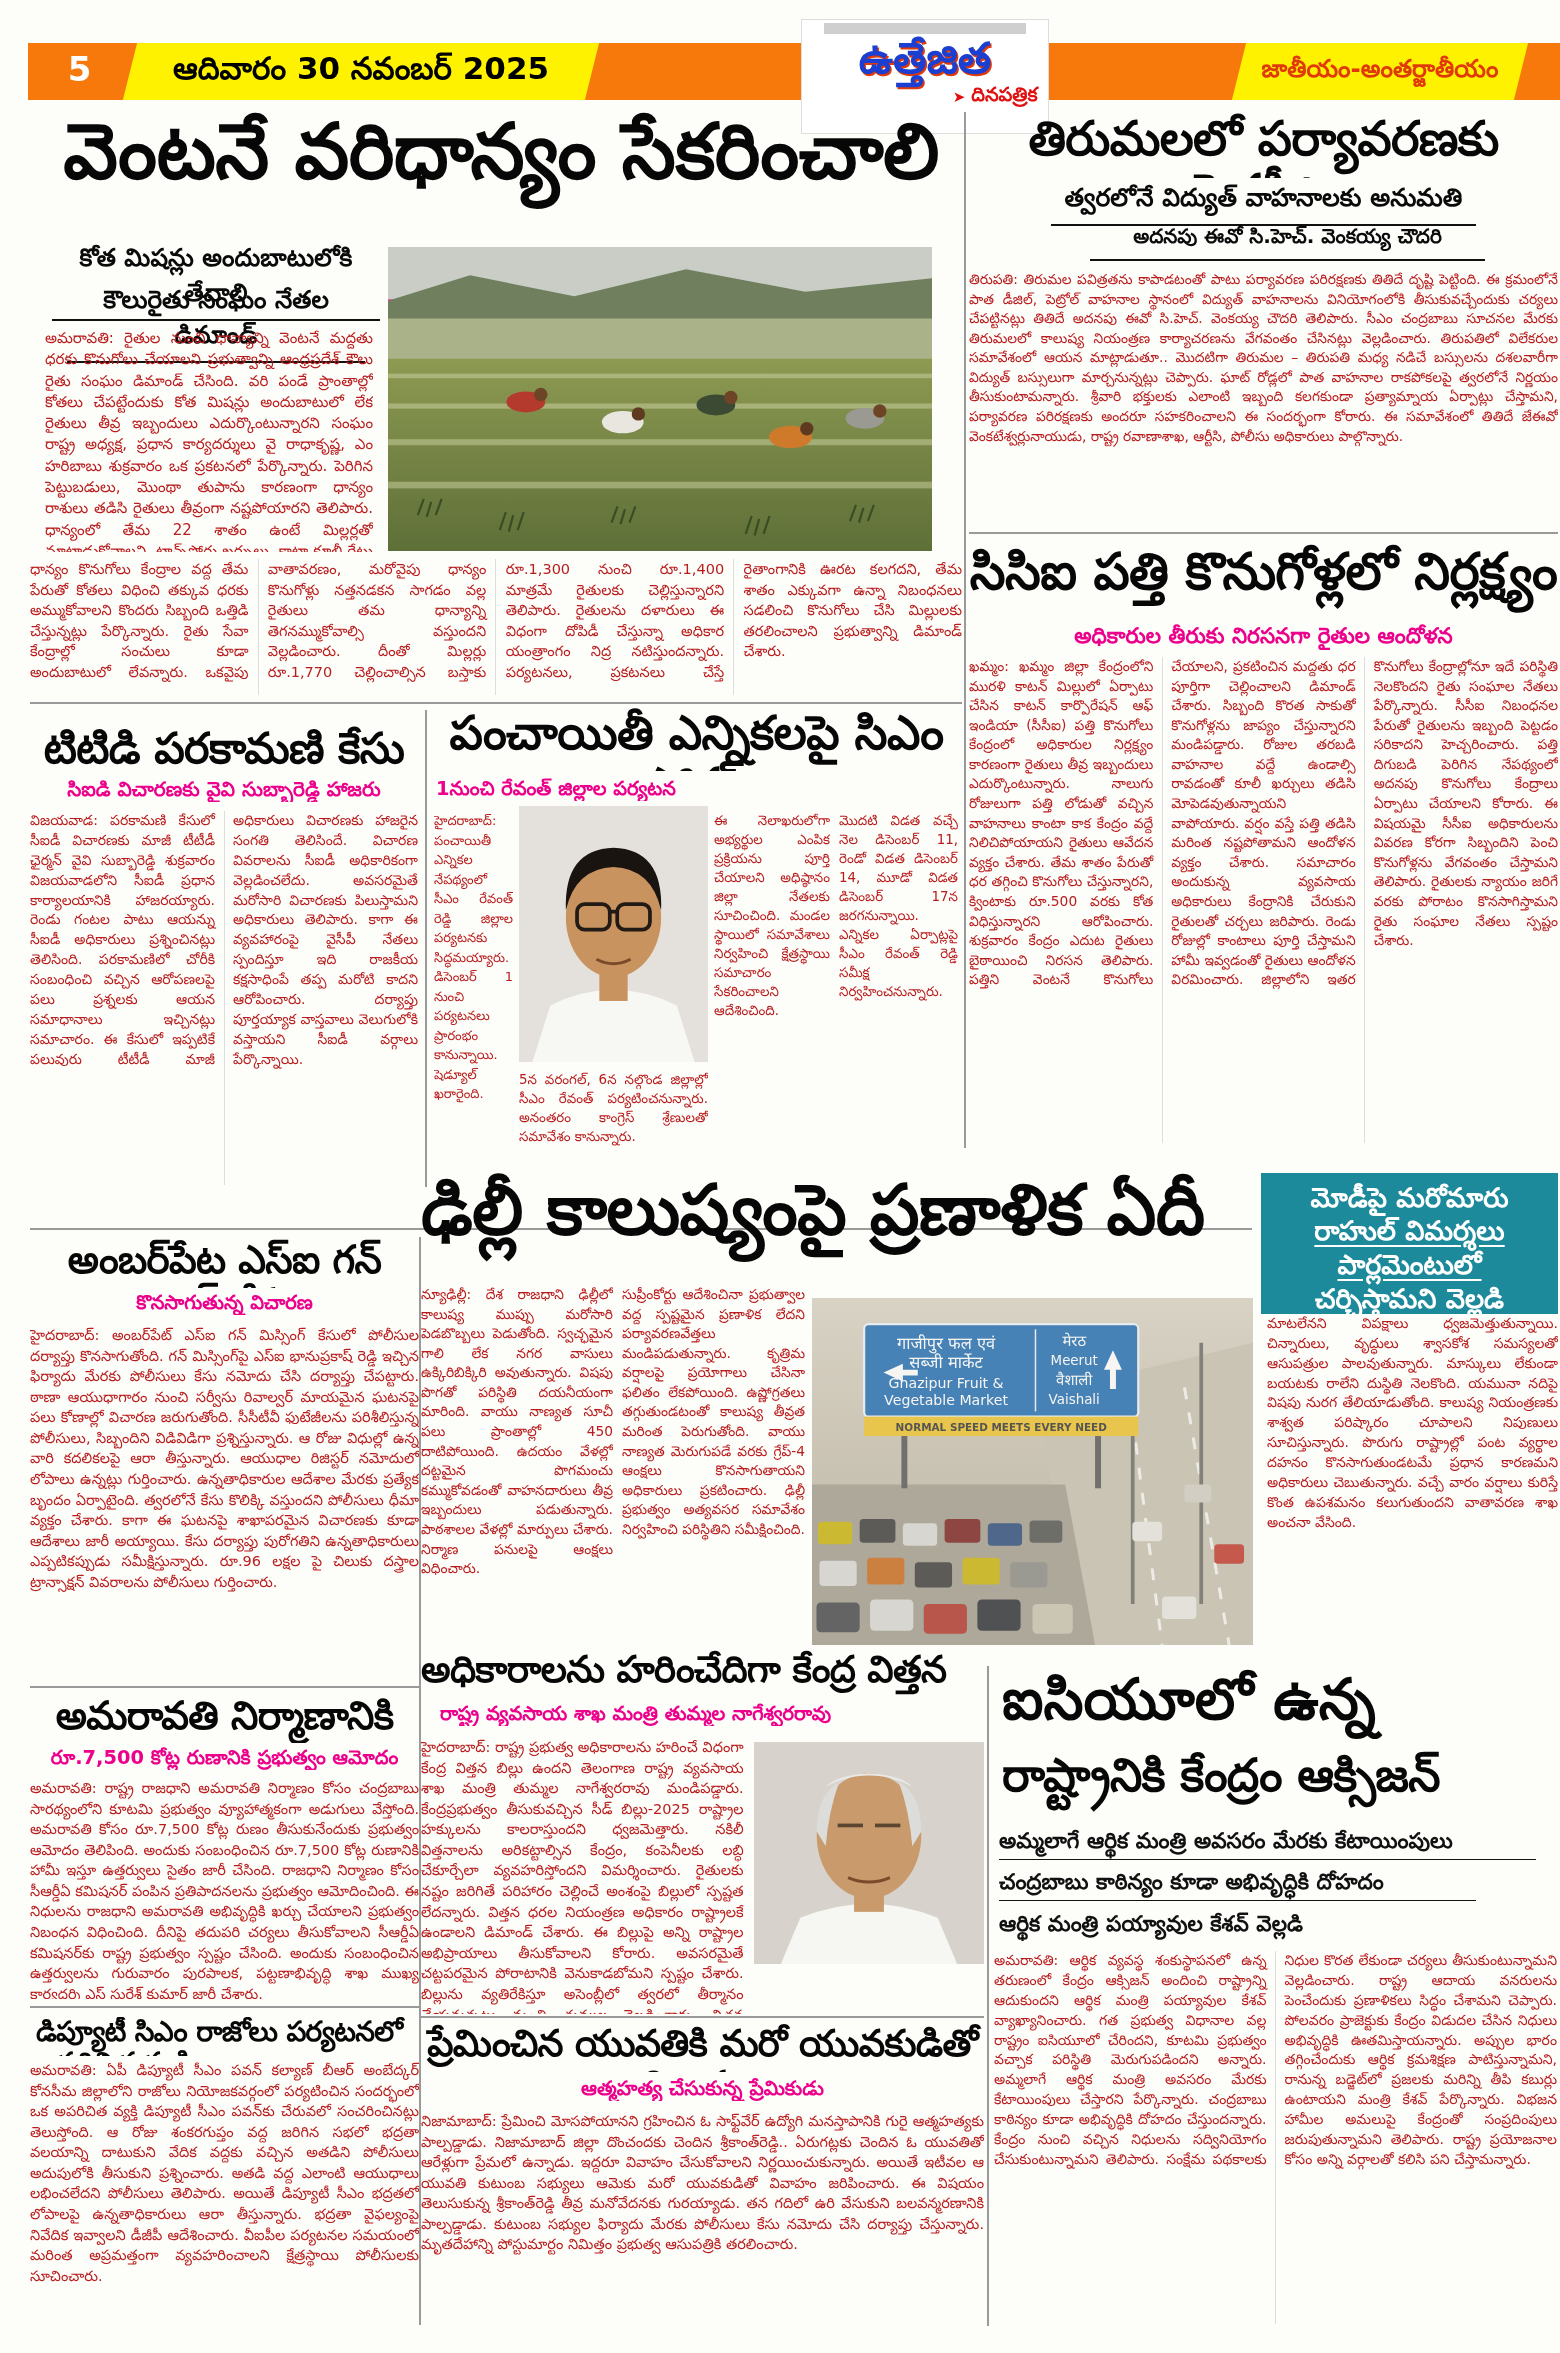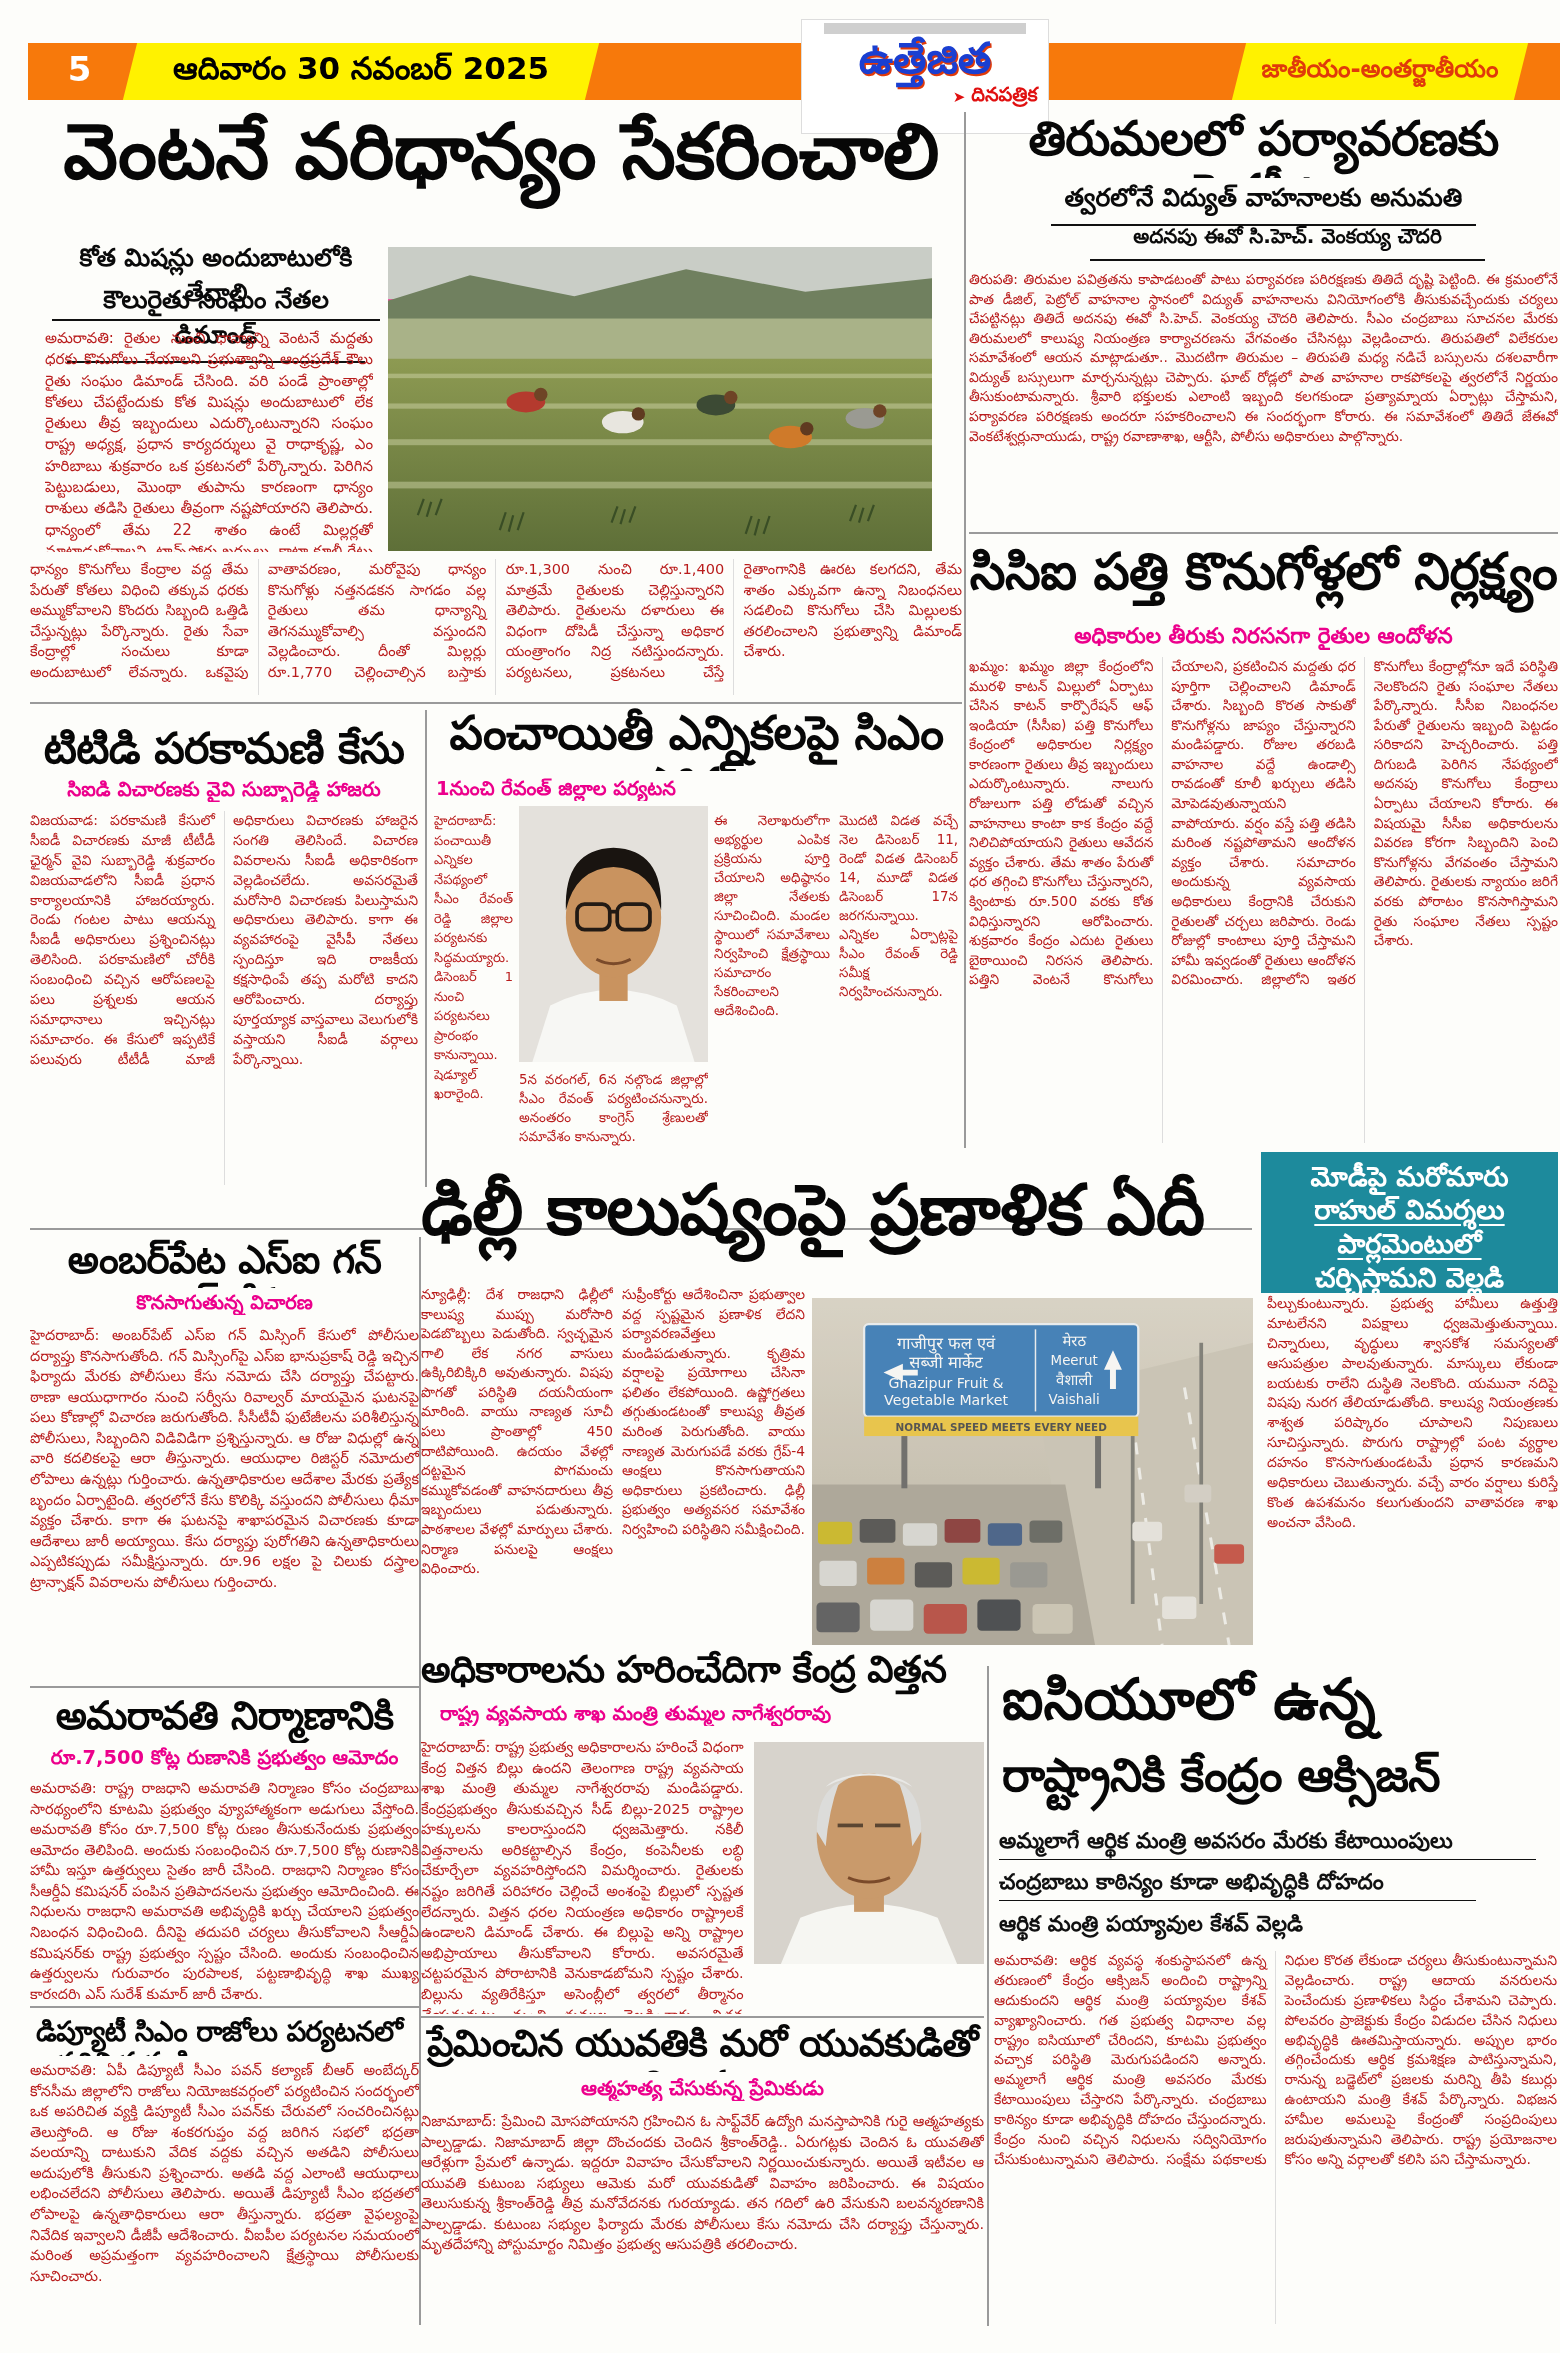--- a/index.html
+++ b/index.html
@@ -12,21 +12,21 @@
   .pink{color:#EC008C;font-weight:bold;text-align:center;overflow:hidden;}
   .pink-left{text-align:left;}
   .bt{font-size:14px;line-height:1.42;text-align:justify;color:#b91c1c;overflow:hidden;}
   .cols2{column-count:2;column-gap:18px;column-rule:0.7px solid #ddd;}
   .cols3{column-count:3;column-gap:18px;column-rule:0.7px solid #ddd;}
   .cols4{column-count:4;column-gap:19.4px;column-rule:0.7px solid #ddd;}
   .hr{background:#9a9a9a;height:1.5px;}
   .vr{background:#9a9a9a;width:1.5px;}
   .photo{overflow:hidden;background:#ec4899;}
   .photo svg{display:block;width:100%;height:100%;}
-  .tealbox{background:#1D8A9C;color:#fff;text-align:center;font-weight:bold;overflow:hidden;}
+  .tealbox{background:#1D8A9C;color:#fff;text-align:center;font-weight:bold;overflow:hidden;margin-top:21px;}
   .tealbox .ln{font-size:27px;line-height:1.25;}
   .tealbox .un{text-decoration:underline;text-underline-offset:4.5px;}
   .plate{background:#FFF200;transform:skewX(-14deg);}
   .plate-inner{transform:skewX(14deg);width:100%;height:100%;display:flex;align-items:center;justify-content:center;}
 </style>
 </head>
 <body>
 
 <div id="paper">
 

